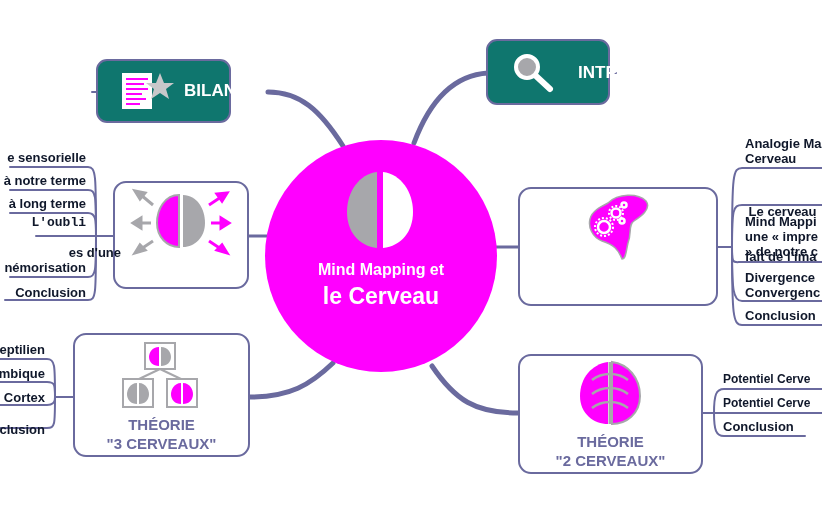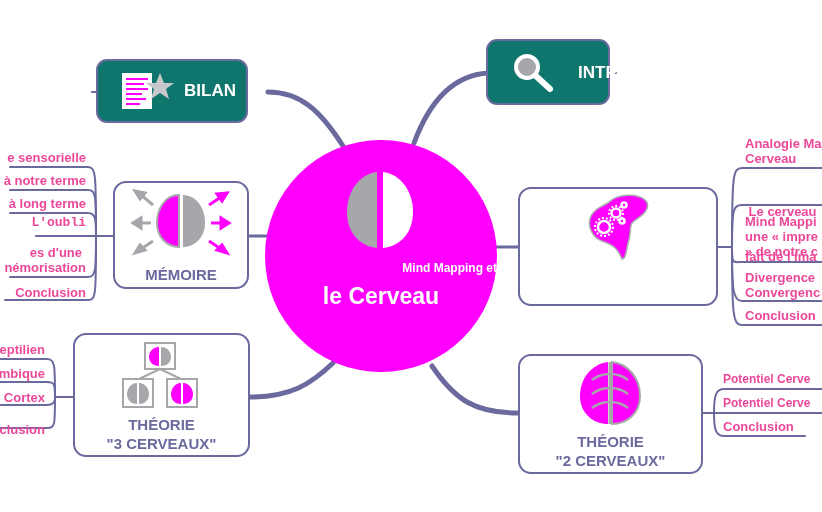--- a/index.html
+++ b/index.html
@@ -1,25 +1,25 @@
 <!DOCTYPE html>
 <html><head>
 <meta charset="utf-8">
 <style>
   html, body { margin:0; padding:0; background:#ffffff; }
   body { width:822px; height:512px; position:relative; overflow:hidden; font-family:"DejaVu Sans", sans-serif; }
   svg#links { position:absolute; left:0; top:0; width:822px; height:512px; }
   .center { position:absolute; left:265px; top:140px; width:232px; height:232px; border-radius:50%; background:#ff00ff; }
-  .center .t1 { position:absolute; left:0; width:100%; top:121px; text-align:right; color:#fff; font-weight:bold; font-size:12px; font-family:"Liberation Sans", sans-serif; }
+  .center .t1 { position:absolute; left:0; width:100%; top:121px; text-align:center; color:#fff; font-weight:bold; font-size:16px; font-family:"Liberation Sans", sans-serif; }
   .center .t2 { position:absolute; left:0; width:100%; top:143px; text-align:center; color:#fff; font-weight:bold; font-size:23px; line-height:27px; font-family:"Liberation Sans", sans-serif; }
   .pill { position:absolute; background:#0f766e; border:2px solid #6a6a9e; border-radius:11px; box-sizing:border-box; }
   .pill .lbl { position:absolute; color:#fff; font-weight:bold; font-size:17px; font-family:"Liberation Sans", sans-serif; }
   .box { position:absolute; background:#fff; border:2px solid #6a6a9e; border-radius:13px; box-sizing:border-box; }
   .box .lbl { position:absolute; left:0; width:100%; text-align:center; color:#6a6a9e; font-weight:bold; font-size:15px; line-height:19px; font-family:"Liberation Sans", sans-serif; }
-  .sub { position:absolute; color:#ec4899; font-weight:bold; font-size:13px; line-height:15px; font-family:"Liberation Sans", sans-serif; white-space:nowrap; }
+  .sub { position:absolute; color:#0f172a; font-weight:bold; font-size:13px; line-height:15px; font-family:"Liberation Sans", sans-serif; white-space:nowrap; }
   .sub.right { text-align:right; }
   .icon { position:absolute; }
 </style>
 </head>
 <body>
 
 <svg id="links" viewBox="0 0 822 512">
   <g fill="none" stroke="#6a6a9e" stroke-linecap="round">
 
     <path d="M343,146 C320,110 300,92 268,92" stroke-width="5"></path>
@@ -69,21 +69,21 @@
   <svg class="icon" style="left:80px;top:30px" width="70" height="80" viewBox="0 0 70 80">
     <path d="M32,2 C14,4 2,22 2,42 C2,62 14,76 32,78 Z" fill="#a7a7ab"></path>
     <path d="M38,2 C56,4 68,22 68,42 C68,62 56,76 38,78 Z" fill="#ffffff"></path>
   </svg>
   <div class="t1">Mind Mapping et</div>
   <div class="t2">
     <div>le Cerveau</div>
   </div>
 </div>
 
-<div class="pill" style="left:96px;top:59px;width:152px;height:64px;">
+<div class="pill" style="left:96px;top:59px;width:135px;height:64px;">
   <svg class="icon" style="left:22px;top:10px" width="58" height="40" viewBox="0 0 58 40">
     <rect x="2" y="2" width="30" height="36" fill="#fff"></rect>
     <g stroke="#ff00ff" stroke-width="2">
       <line x1="6" y1="8" x2="28" y2="8"></line>
         <line x1="6" y1="13" x2="24" y2="13"></line>
       <line x1="6" y1="18" x2="28" y2="18"></line>
         <line x1="6" y1="23" x2="22" y2="23"></line>
       <line x1="6" y1="28" x2="26" y2="28"></line>
         <line x1="6" y1="33" x2="20" y2="33"></line>
     </g>
@@ -114,28 +114,27 @@
     </g>
     <g stroke="#ff00ff" stroke-width="3" fill="#ff00ff">
       <line x1="80" y1="18" x2="92" y2="10"></line>
         <polygon points="98,6 88,7 93,14"></polygon>
       <line x1="82" y1="36" x2="94" y2="36"></line>
         <polygon points="100,36 92,31 92,41"></polygon>
       <line x1="80" y1="54" x2="92" y2="62"></line>
         <polygon points="98,66 93,58 88,63"></polygon>
     </g>
   </svg>
-  <div class="lbl" style="top:82px;">MÉMOIRE</div>
 </div>
 
 <div class="sub right" style="right:736px;top:150px;">e sensorielle</div>
 <div class="sub right" style="right:736px;top:173px;">à notre terme</div>
 <div class="sub right" style="right:736px;top:196px;">à long terme</div>
 <div class="sub right" style="right:736px;top:215px;font-family:Liberation Mono, monospace;">L'oubli</div>
-<div class="sub right" style="right:740px;top:245px;">es d'une</div>
+<div class="sub right" style="right:701px;top:245px;">es d'une</div>
 <div class="sub right" style="right:736px;top:260px;">némorisation</div>
 <div class="sub right" style="right:736px;top:285px;">Conclusion</div>
 
 <div class="box" style="left:73px;top:333px;width:177px;height:124px;">
   <svg class="icon" style="left:46px;top:6px" width="80" height="68" viewBox="0 0 80 68">
     <rect x="24" y="2" width="30" height="26" fill="#fff" stroke="#a7a7ab" stroke-width="2"></rect>
     <path d="M38,6 C31,6 28,12 28,16 C28,21 32,25 38,25 Z" fill="#ff00ff"></path>
     <path d="M40,6 C47,6 50,12 50,16 C50,21 46,25 40,25 Z" fill="#a7a7ab"></path>
     <line x1="39" y1="28" x2="18" y2="38" stroke="#a7a7ab" stroke-width="2"></line>
     <line x1="39" y1="28" x2="60" y2="38" stroke="#a7a7ab" stroke-width="2"></line>

